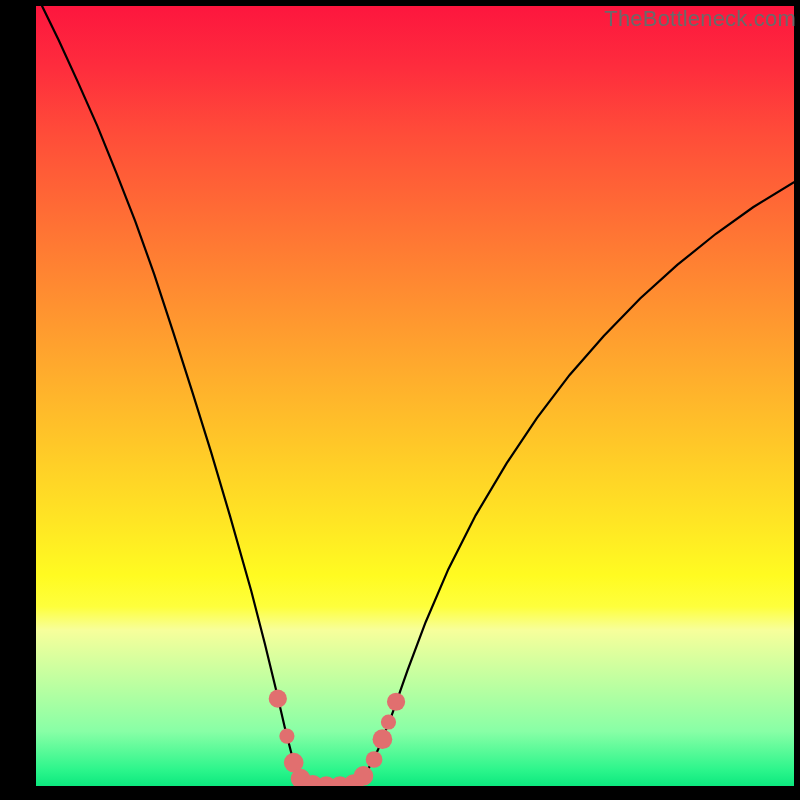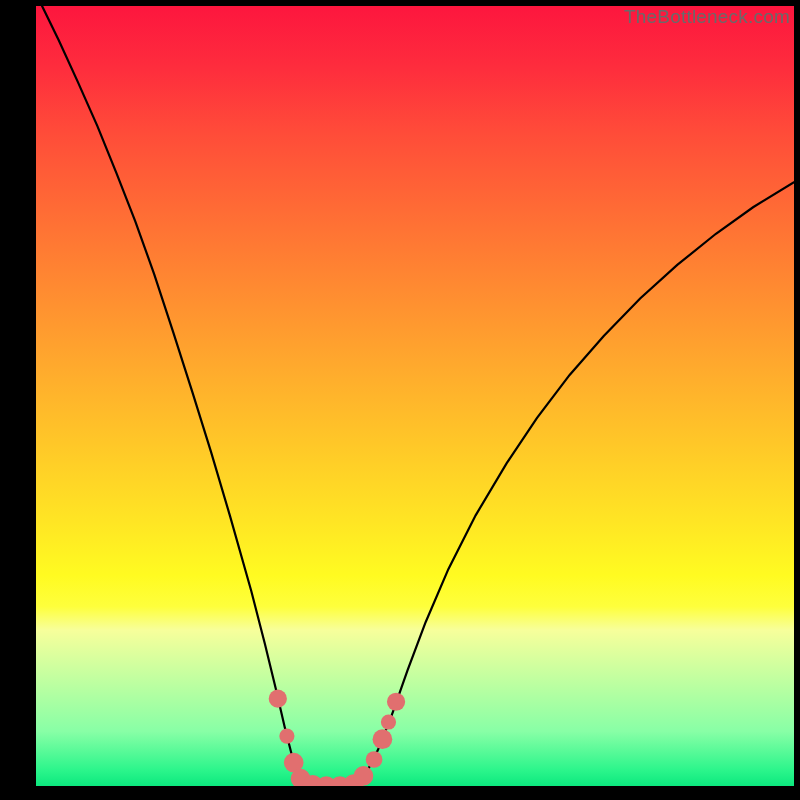--- a/index.html
+++ b/index.html
@@ -44,23 +44,23 @@
   #curve-svg {
     position: absolute;
     left: 0;
     top: 0;
     width: 758px;
     height: 780px;
   }
   #watermark {
     position: absolute;
     top: 6px;
-    right: 10px;
+    right: 4px;
     color: #6a6a6a;
-    font-size: 19px;
+    font-size: 22px;
     font-weight: 500;
     letter-spacing: 0.2px;
     user-select: none;
     pointer-events: none;
   }
 </style>
 </head>
 <body>
 
 <div id="stage">

